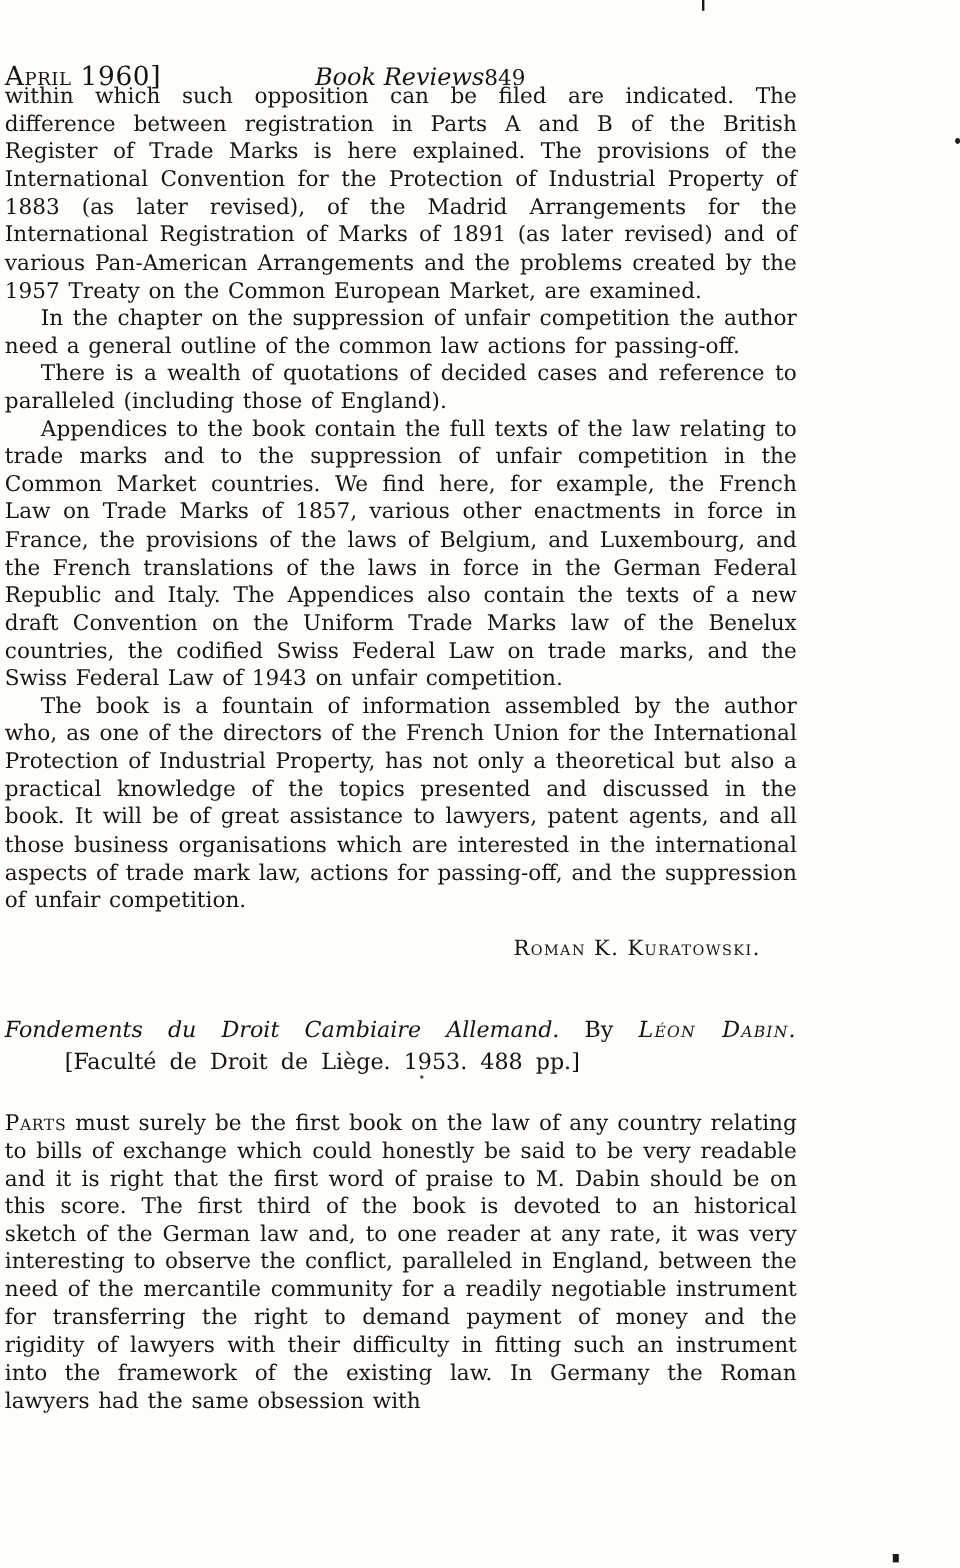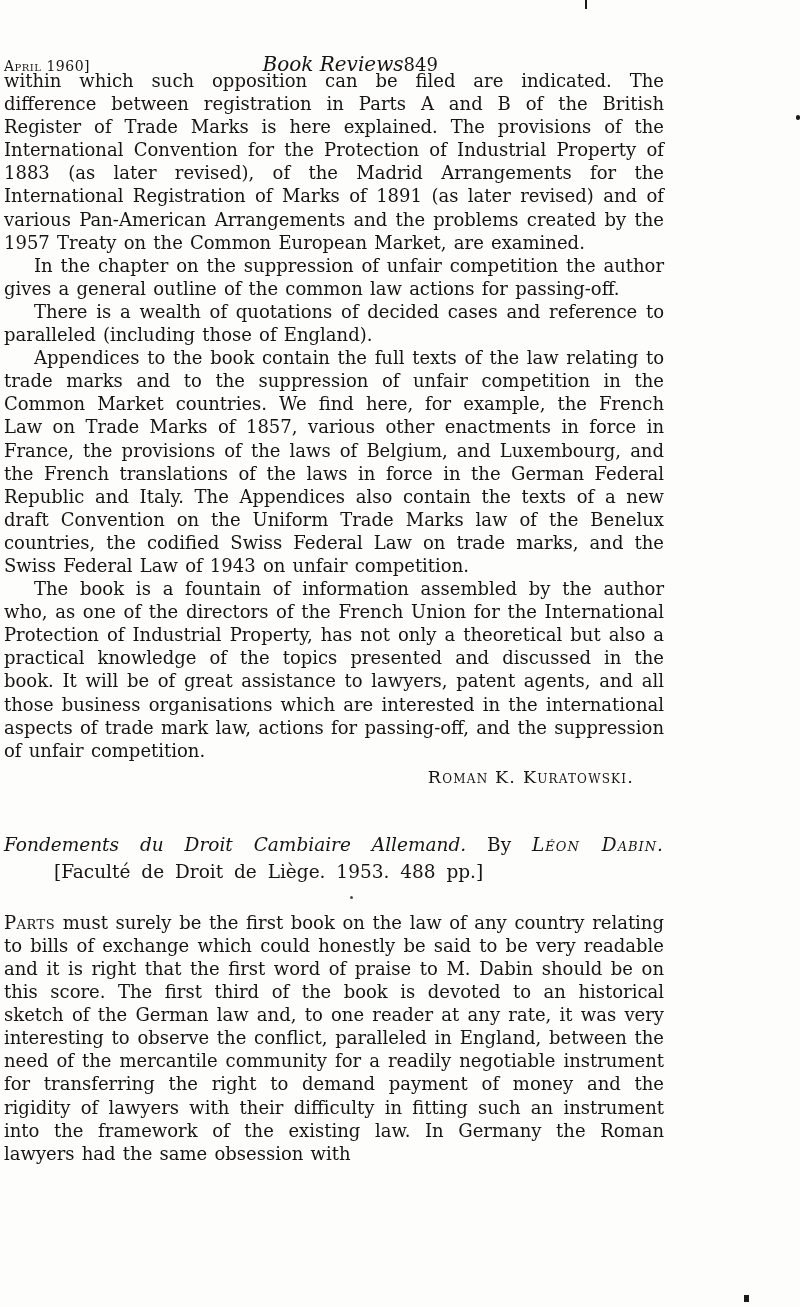--- a/index.html
+++ b/index.html
@@ -28,21 +28,21 @@
   
   .runhead {
     display: flex;
     align-items: baseline;
     justify-content: space-between;
     height: 26px;
   }
   .runhead .left {
     flex: 1;
     font-variant: small-caps;
-    font-size: 14px;
+    font-size: 22px;
     letter-spacing: 0.5px;
   }
   .runhead .center {
     font-style: italic;
     font-size: 20px;
     margin-top: 31px;
   }
   .runhead .right {
     flex: 1;
     text-align: left;
@@ -56,21 +56,21 @@
     margin: 0;
     font-size: 18px;
     line-height: 23.1px;
     text-align: justify;
     text-indent: 30px;
     word-spacing: 1.5px;
   }
   p.body-par.noindent { text-indent: 0; }
 
   .signature {
-    margin-top: 4px;
+    margin-top: 18px;
     text-align: right;
     padding-right: 30px;
     font-size: 17.5px;
     line-height: 23px;
   }
   .sc { font-variant: small-caps; }
   .signature .sc { letter-spacing: 1.2px; }
 
   
   .review-heading {
@@ -118,21 +118,21 @@
 
   <header class="runhead col">
     <span class="left">April 1960]</span>
     <span class="center">Book Reviews</span>
     <span class="right">849</span>
   </header>
 
   <main class="col">
 
     <p class="body-par noindent">within which such opposition can be filed are indicated. The difference between registration in Parts A and B of the British Register of Trade Marks is here explained. The provisions of the International Convention for the Protection of Industrial Property of 1883 (as later revised), of the Madrid Arrangements for the International Registration of Marks of 1891 (as later revised) and of various Pan-American Arrangements and the problems created by the 1957 Treaty on the Common European Market, are examined.</p>
-    <p class="body-par">In the chapter on the suppression of unfair competition the author gives a general outline of the common law actions for passing-off.</p>
+    <p class="body-par">In the chapter on the suppression of unfair competition the author need a general outline of the common law actions for passing-off.</p>
     <p class="body-par">There is a wealth of quotations of decided cases and reference to paralleled (including those of England).</p>
     <p class="body-par">Appendices to the book contain the full texts of the law relating to trade marks and to the suppression of unfair competition in the Common Market countries. We find here, for example, the French Law on Trade Marks of 1857, various other enactments in force in France, the provisions of the laws of Belgium, and Luxembourg, and the French translations of the laws in force in the German Federal Republic and Italy. The Appendices also contain the texts of a new draft Convention on the Uniform Trade Marks law of the Benelux countries, the codified Swiss Federal Law on trade marks, and the Swiss Federal Law of 1943 on unfair competition.</p>
     <p class="body-par">The book is a fountain of information assembled by the author who, as one of the directors of the French Union for the International Protection of Industrial Property, has not only a theoretical but also a practical knowledge of the topics presented and discussed in the book. It will be of great assistance to lawyers, patent agents, and all those business organisations which are interested in the international aspects of trade mark law, actions for passing-off, and the suppression of unfair competition.</p>
 
     <div class="signature">
       <span class="sc">Roman K. Kuratowski.</span>
     </div>
 
     <div class="review-heading">
       <div class="hline1">

